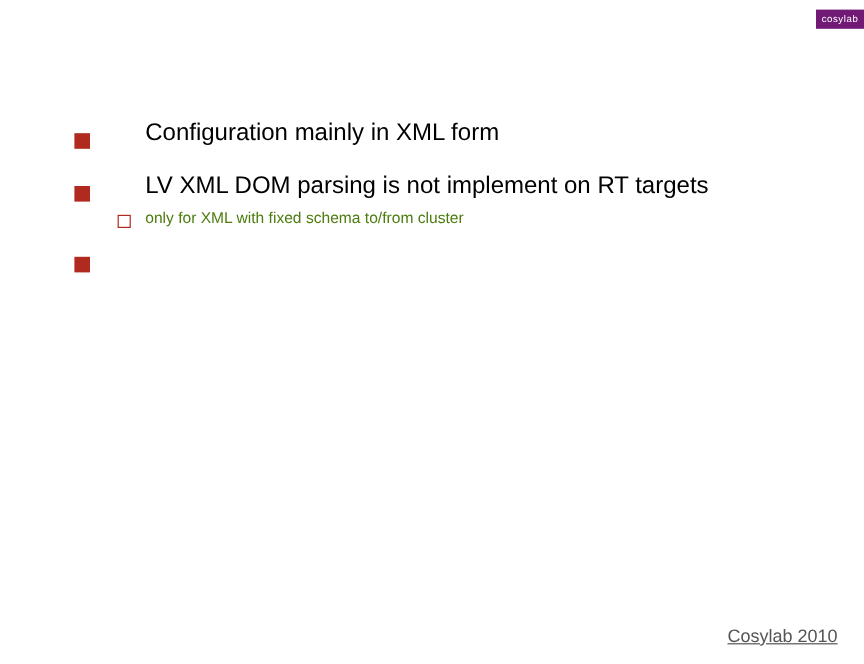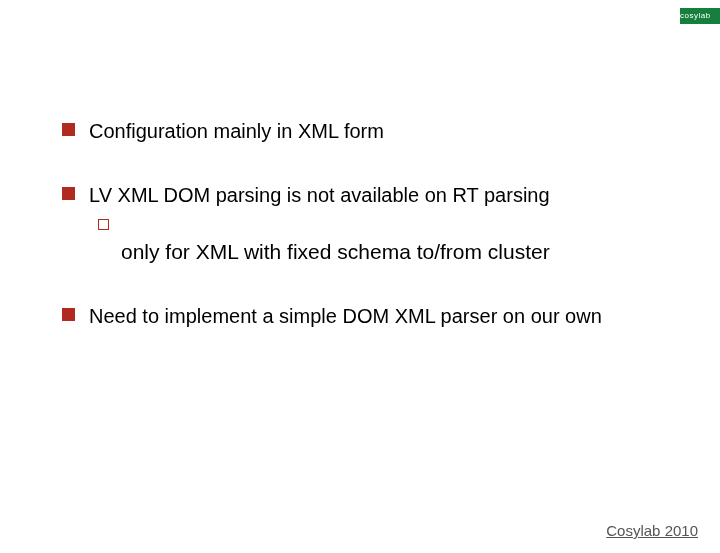--- a/index.html
+++ b/index.html
@@ -1,56 +1,55 @@
 <!DOCTYPE html>
 <html><head>
 <meta charset="utf-8">
 <style>
   * { margin: 0; padding: 0; box-sizing: border-box; }
   html, body { width: 720px; height: 553px; background: #ffffff; font-family: Arial, Helvetica, sans-serif; color: #000; overflow: hidden; }
   .slide { position: relative; width: 720px; height: 553px; }
-  .logo { position: absolute; top: 8px; right: 0; width: 40px; height: 16px; background: #15803d; color: #fff; font-size: 8px; line-height: 16px; text-align: left; letter-spacing: 0.5px; }
+  .logo { position: absolute; top: 8px; right: 0; width: 40px; height: 16px; background: #701a75; color: #fff; font-size: 8px; line-height: 16px; text-align: center; letter-spacing: 0.5px; }
   .header { position: absolute; top: 30px; left: 62px; right: 12px; display: flex; align-items: center; }
   .title { font-size: 22px; color: #333; white-space: nowrap; padding-right: 10px; }
   .hr { flex: 1; border-top: 1.5px solid #444; margin-left: 4px; margin-top: 5px; }
   .body { position: absolute; top: 80px; left: 62px; right: 70px; }
-  .tl { display: flex; align-items: flex-start; margin-top: 38px; }
+  .tl { display: flex; align-items: flex-end; margin-top: 18px; gap: 32px; }
   .sq { width: 13px; height: 13px; background: #b02a1f; flex: 0 0 13px; margin-top: 5px; margin-right: 14px; }
   .tl-text { font-size: 20px; line-height: 1.3; color: #000; }
   .sub { display: flex; align-items: flex-start; margin-top: 6px; margin-left: 36px; }
   .hsq { width: 11px; height: 11px; border: 1.5px solid #b02a1f; flex: 0 0 11px; margin-top: 5px; margin-right: 12px; background: transparent; }
-  .sub-text { font-size: 21px; line-height: 1.3; color: #000000; margin-top: 24px; }
+  .sub-text { font-size: 13px; line-height: 1.3; color: #4d7c0f; }
   .footer { position: absolute; bottom: 14px; right: 22px; font-size: 15px; color: #555; text-decoration: underline; }
 </style>
 </head>
 <body>
 
 <div class="slide">
 
   <div class="logo">cosylab</div>
 
 
   <div class="body">
 
     <div class="tl">
       <div class="sq"></div>
       <div class="tl-text">Configuration mainly in XML form</div>
     </div>
 
     <div class="tl">
       <div class="sq"></div>
-      <div class="tl-text">LV XML DOM parsing is not available on RT parsing</div>
+      <div class="tl-text">LV XML DOM parsing is not implement on RT targets</div>
     </div>
     <div class="sub">
       <div class="hsq"></div>
       <div class="sub-text">only for XML with fixed schema to/from cluster</div>
     </div>
 
     <div class="tl">
       <div class="sq"></div>
-      <div class="tl-text">Need to implement a simple DOM XML parser on our own</div>
     </div>
 
   </div>
 
   <div class="footer">Cosylab 2010</div>
 
 </div>
 
 </body></html>

